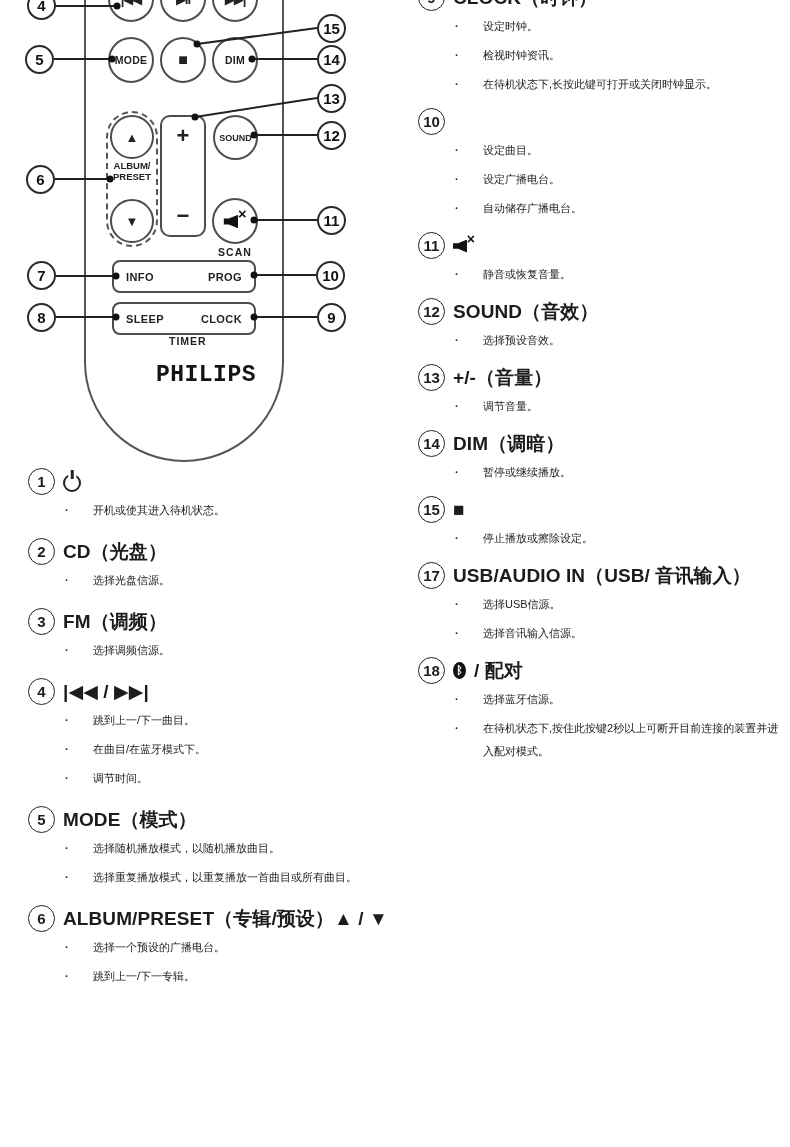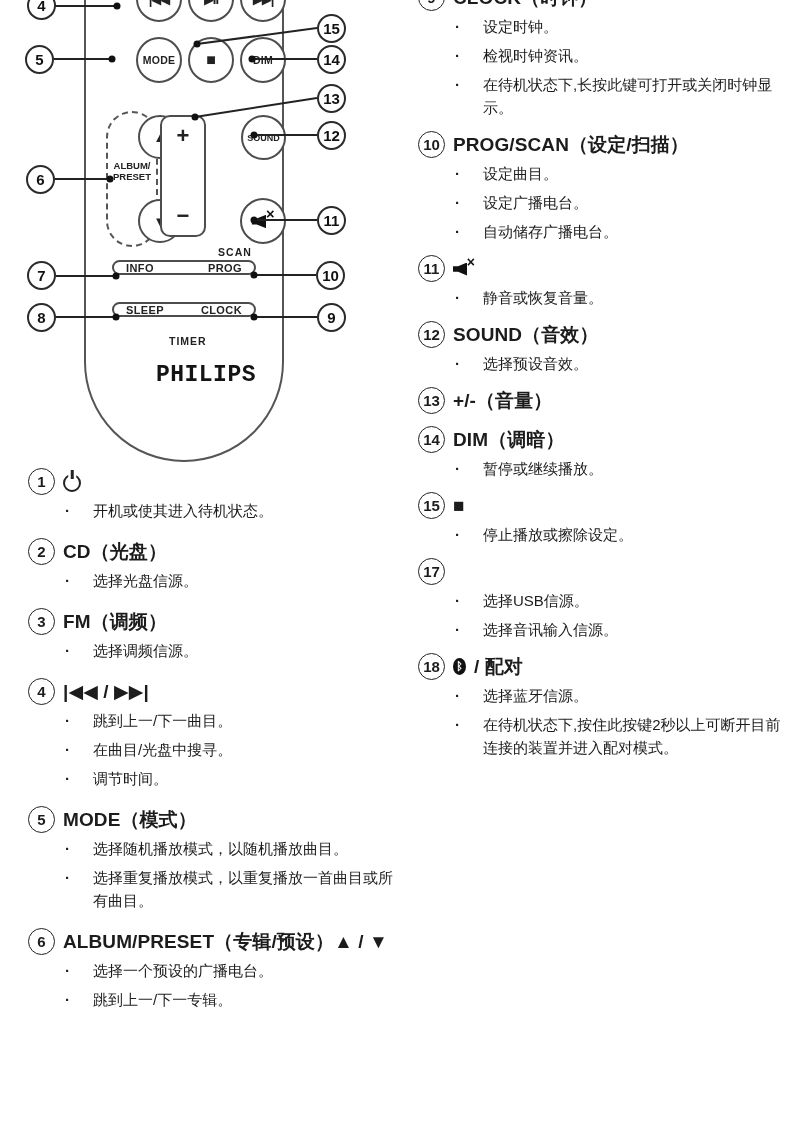--- a/index.html
+++ b/index.html
@@ -5,36 +5,36 @@
   html,body{margin:0;padding:0;background:#fff;}
   .page{position:relative;width:790px;height:1147px;background:#ffffff;overflow:hidden;
         font-family:"Liberation Sans","DejaVu Sans",sans-serif;color:#1c1c1c;}
 
   
   .diagram{position:absolute;left:0;top:0;width:400px;height:470px;}
   .remote-body{position:absolute;left:84px;top:-90px;width:196px;height:548px;
                border:2px solid #555;border-radius:70px 70px 115px 115px;background:#fff;}
   .btn{position:absolute;display:flex;align-items:center;justify-content:center;
        border:2px solid #4d4d4d;background:#fff;box-sizing:border-box;color:#222;}
-  .circ{border-radius:50%;width:46px;height:46px;margin-left:28px;}
+  .circ{border-radius:50%;width:46px;height:46px;}
   .transport{font-size:13px;font-weight:700;letter-spacing:-1px;}
   .txtbtn{font-size:10.5px;font-weight:600;letter-spacing:.2px;}
   .stop-glyph{font-size:16px;line-height:1;}
   .dashed-group{position:absolute;left:106px;top:111px;width:52px;height:136px;
                 border:2px dashed #555;border-radius:26px;box-sizing:border-box;}
   .arrow-glyph{font-size:13px;}
   .group-label{position:absolute;left:104px;top:160px;width:56px;text-align:center;
                font-size:9.5px;line-height:11px;font-weight:600;color:#222;background:transparent;}
   .vol-rect{position:absolute;left:160px;top:115px;width:46px;height:122px;border:2px solid #4d4d4d;
             border-radius:10px;box-sizing:border-box;background:#fff;display:flex;flex-direction:column;
             align-items:center;justify-content:space-between;padding:8px 0;}
   .vol-sign{font-size:22px;font-weight:600;line-height:1;color:#222;}
   .scan-label{position:absolute;left:204px;top:246px;width:62px;text-align:center;
               font-size:10.5px;font-weight:600;letter-spacing:1px;color:#222;}
-  .bar{position:absolute;left:112px;width:144px;height:15px;border:2px solid #4d4d4d;border-radius:8px;
+  .bar{position:absolute;left:112px;width:144px;height:33px;border:2px solid #4d4d4d;border-radius:8px;
        box-sizing:border-box;background:#fff;display:flex;align-items:center;justify-content:space-between;
        padding:0 12px;font-size:11px;font-weight:600;letter-spacing:.4px;color:#222;}
   .timer-label{position:absolute;left:122px;top:335px;font-size:10.5px;font-weight:600;letter-spacing:1px;color:#222;margin-left:47px;}
   .brand{position:absolute;left:112px;top:362px;width:144px;text-align:right;
          font-size:23px;font-weight:800;letter-spacing:.5px;color:#141414;font-family:Liberation Mono, monospace;}
   .callout{position:absolute;width:29px;height:29px;border:2px solid #2b2b2b;border-radius:50%;
            box-sizing:border-box;background:#fff;display:flex;align-items:center;justify-content:center;
            font-size:15px;font-weight:600;color:#111;z-index:3;}
   .lines{position:absolute;left:0;top:0;z-index:2;pointer-events:none;}
 
@@ -42,21 +42,21 @@
   .col{position:absolute;}
   .col-left{left:28px;top:468px;width:370px;}
   .col-right{left:418px;top:-16px;width:370px;}
   .item{margin:0 0 12px 0;}
   .col-left .item{margin-bottom:16px;}
   .item-head{display:flex;align-items:center;gap:8px;height:27px;margin-bottom:4px;}
   .num{flex:none;width:27px;height:27px;border:1.7px solid #222;border-radius:50%;box-sizing:border-box;
        display:inline-flex;align-items:center;justify-content:center;font-size:15px;font-weight:600;}
   .title{font-size:19px;font-weight:700;white-space:nowrap;letter-spacing:.1px;}
   .bullets{list-style:none;margin:0;padding:0;}
-  .bullets li{position:relative;padding-left:65px;font-size:15px;line-height:23px;margin-bottom:6px;}
+  .bullets li{position:relative;padding-left:65px;font-size:11px;line-height:23px;margin-bottom:6px;}
   .bullets li::before{content:'·';position:absolute;left:37px;top:0;font-weight:700;}
 
   
   .icon-slot{display:inline-flex;align-items:center;justify-content:center;}
   .icon-power{position:relative;width:14px;height:14px;border:2px solid #222;border-radius:50%;margin-top:2px;}
   .icon-power::before{content:'';position:absolute;left:50%;top:-6px;transform:translateX(-50%);
                       width:2.5px;height:9px;background:#222;box-shadow:0 0 0 2.5px #fff;}
   .icon-mute{position:relative;width:22px;height:18px;}
   .icon-mute::before{content:'';position:absolute;left:0;top:3px;width:14px;height:13px;background:#111;
                      clip-path:polygon(0 28%,36% 28%,100% 0,100% 100%,36% 72%,0 72%);}
@@ -209,21 +209,20 @@
           <li>设定时钟。</li>
           <li>检视时钟资讯。</li>
           <li>在待机状态下,长按此键可打开或关闭时钟显示。</li>
         </ul>
   </section>
 
   <section class="item">
     <div class="item-head">
       <span class="num">10</span>
 
-      <span class="title">PROG/SCAN（设定/扫描）</span>
     </div>
     <ul class="bullets">
           <li>设定曲目。</li>
           <li>设定广播电台。</li>
           <li>自动储存广播电台。</li>
         </ul>
   </section>
 
   <section class="item">
     <div class="item-head">
@@ -246,20 +245,23 @@
           <li>选择预设音效。</li>
         </ul>
   </section>
 
   <section class="item">
     <div class="item-head">
       <span class="num">13</span>
 
       <span class="title">+/-（音量）</span>
     </div>
+    <ul class="bullets">
+          <li>调节音量。</li>
+        </ul>
   </section>
 
   <section class="item">
     <div class="item-head">
       <span class="num">14</span>
 
       <span class="title">DIM（调暗）</span>
     </div>
     <ul class="bullets">
           <li>暂停或继续播放。</li>
@@ -275,20 +277,21 @@
     <ul class="bullets">
           <li>停止播放或擦除设定。</li>
         </ul>
   </section>
 
 
   <section class="item">
     <div class="item-head">
       <span class="num">17</span>
 
+      <span class="title">USB/AUDIO IN（USB/ 音讯输入）</span>
     </div>
     <ul class="bullets">
           <li>选择USB信源。</li>
           <li>选择音讯输入信源。</li>
         </ul>
   </section>
 
   <section class="item">
     <div class="item-head">
       <span class="num">18</span>
@@ -336,21 +339,21 @@
   </section>
 
   <section class="item">
     <div class="item-head">
       <span class="num">4</span>
 
       <span class="title">|◀◀ / ▶▶|</span>
     </div>
     <ul class="bullets">
           <li>跳到上一/下一曲目。</li>
-          <li>在曲目/光盘中搜寻。</li>
+          <li>在曲目/在蓝牙模式下。</li>
           <li>调节时间。</li>
         </ul>
   </section>
 
   <section class="item">
     <div class="item-head">
       <span class="num">5</span>
 
       <span class="title">MODE（模式）</span>
     </div>

